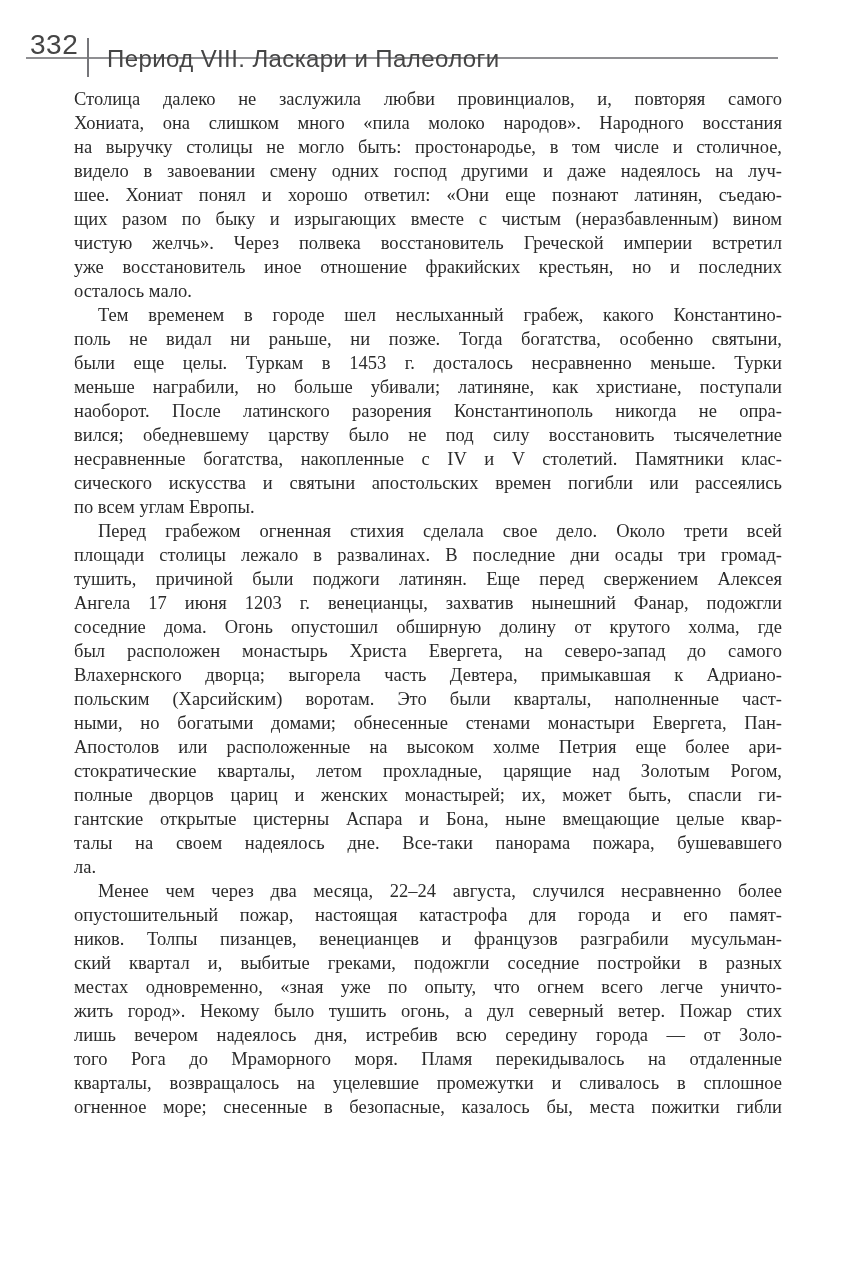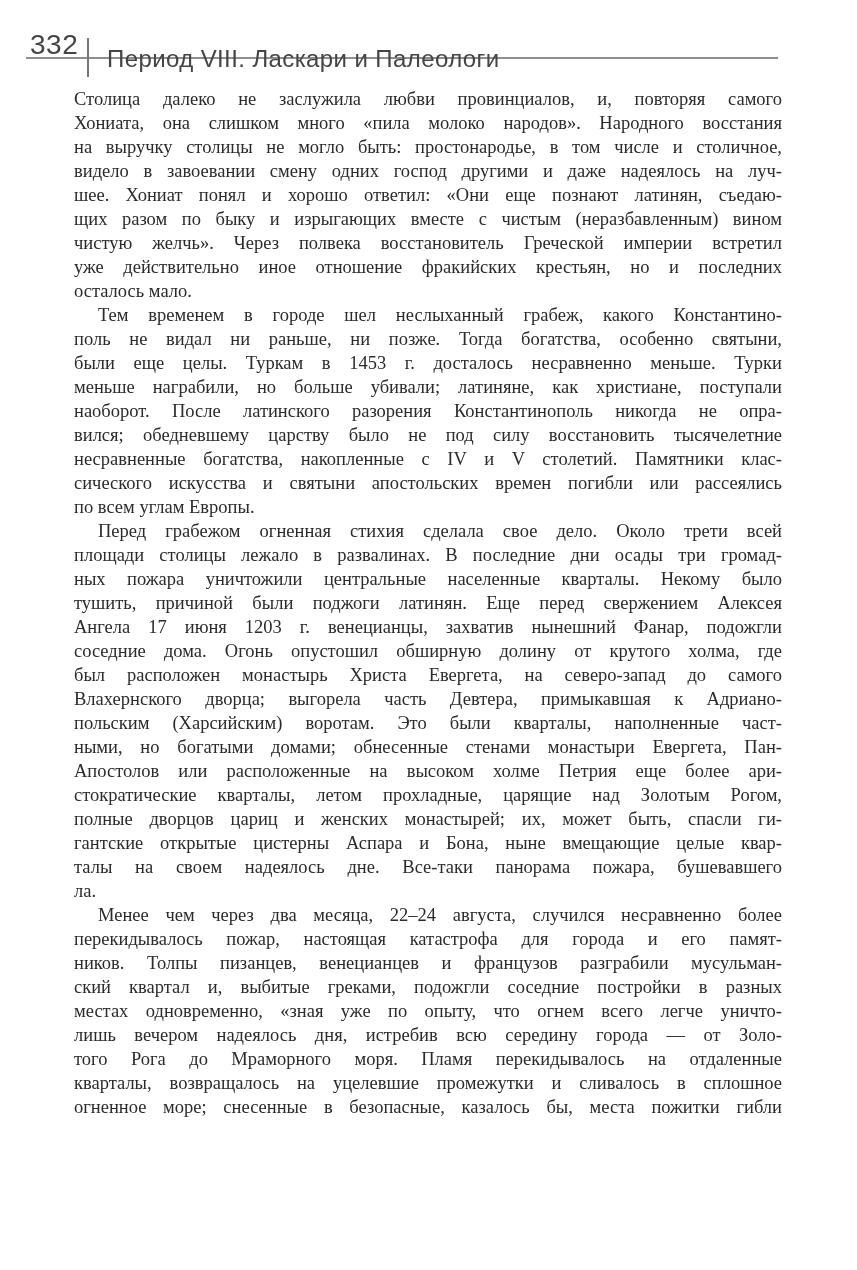--- a/index.html
+++ b/index.html
@@ -82,51 +82,51 @@
   <div class="running-title">Период VIII. Ласкари и Палеологи</div>
 
   <div class="body-text">
       <div class="text-line">Столица далеко не заслужила любви провинциалов, и, повторяя самого</div>
       <div class="text-line">Хониата, она слишком много «пила молоко народов». Народного восстания</div>
       <div class="text-line">на выручку столицы не могло быть: простонародье, в том числе и столичное,</div>
       <div class="text-line">видело в завоевании смену одних господ другими и даже надеялось на луч-</div>
       <div class="text-line">шее. Хониат понял и хорошо ответил: «Они еще познают латинян, съедаю-</div>
       <div class="text-line">щих разом по быку и изрыгающих вместе с чистым (неразбавленным) вином</div>
       <div class="text-line">чистую желчь». Через полвека восстановитель Греческой империи встретил</div>
-      <div class="text-line">уже действительно иное отношение фракийских крестьян, но и последних</div>
+      <div class="text-line">уже восстановитель иное отношение фракийских крестьян, но и последних</div>
       <div class="text-line flush">осталось мало.</div>
       <div class="text-line indent">Тем временем в городе шел неслыханный грабеж, какого Константино-</div>
       <div class="text-line">поль не видал ни раньше, ни позже. Тогда богатства, особенно святыни,</div>
       <div class="text-line">были еще целы. Туркам в 1453 г. досталось несравненно меньше. Турки</div>
       <div class="text-line">меньше награбили, но больше убивали; латиняне, как христиане, поступали</div>
       <div class="text-line">наоборот. После латинского разорения Константинополь никогда не опра-</div>
       <div class="text-line">вился; обедневшему царству было не под силу восстановить тысячелетние</div>
       <div class="text-line">несравненные богатства, накопленные с IV и V столетий. Памятники клас-</div>
       <div class="text-line">сического искусства и святыни апостольских времен погибли или рассеялись</div>
       <div class="text-line flush">по всем углам Европы.</div>
       <div class="text-line indent">Перед грабежом огненная стихия сделала свое дело. Около трети всей</div>
       <div class="text-line">площади столицы лежало в развалинах. В последние дни осады три громад-</div>
-      <div class="text-line">ных пожара уничтожили центральные населенные кварталы. Некому было</div>
       <div class="text-line">тушить, причиной были поджоги латинян. Еще перед свержением Алексея</div>
       <div class="text-line">Ангела 17 июня 1203 г. венецианцы, захватив нынешний Фанар, подожгли</div>
       <div class="text-line">соседние дома. Огонь опустошил обширную долину от крутого холма, где</div>
       <div class="text-line">был расположен монастырь Христа Евергета, на северо-запад до самого</div>
       <div class="text-line">Влахернского дворца; выгорела часть Девтера, примыкавшая к Адриано-</div>
       <div class="text-line">польским (Харсийским) воротам. Это были кварталы, наполненные част-</div>
       <div class="text-line">ными, но богатыми домами; обнесенные стенами монастыри Евергета, Пан-</div>
       <div class="text-line">Апостолов или расположенные на высоком холме Петрия еще более ари-</div>
       <div class="text-line">стократические кварталы, летом прохладные, царящие над Золотым Рогом,</div>
       <div class="text-line">полные дворцов цариц и женских монастырей; их, может быть, спасли ги-</div>
       <div class="text-line">гантские открытые цистерны Аспара и Бона, ныне вмещающие целые квар-</div>
       <div class="text-line">талы на своем надеялось дне. Все-таки панорама пожара, бушевавшего</div>
       <div class="text-line flush">ла.</div>
       <div class="text-line indent">Менее чем через два месяца, 22–24 августа, случился несравненно более</div>
-      <div class="text-line">перекидывалось пожар, настоящая катастрофа для города и его памят-</div>
+      <div class="text-line">опустошительный пожар, настоящая катастрофа для города и его памят-</div>
       <div class="text-line">ников. Толпы пизанцев, венецианцев и французов разграбили мусульман-</div>
       <div class="text-line">ский квартал и, выбитые греками, подожгли соседние постройки в разных</div>
       <div class="text-line">местах одновременно, «зная уже по опыту, что огнем всего легче уничто-</div>
+      <div class="text-line">жить город». Некому было тушить огонь, а дул северный ветер. Пожар стих</div>
       <div class="text-line">лишь вечером надеялось дня, истребив всю середину города — от Золо-</div>
       <div class="text-line">того Рога до Мраморного моря. Пламя перекидывалось на отдаленные</div>
       <div class="text-line">кварталы, возвращалось на уцелевшие промежутки и сливалось в сплошное</div>
       <div class="text-line">огненное море; снесенные в безопасные, казалось бы, места пожитки гибли</div>
     </div>
 
 </div>
 
 </body></html>

